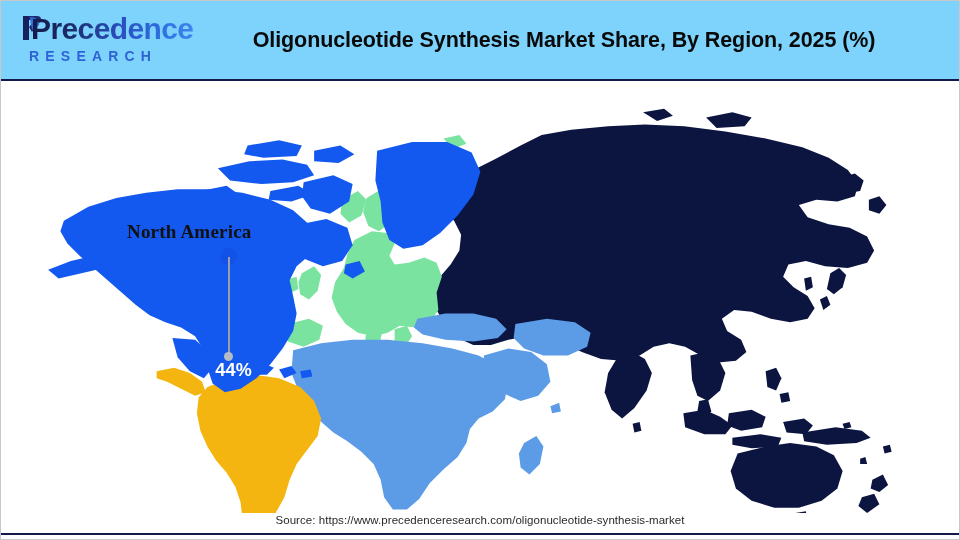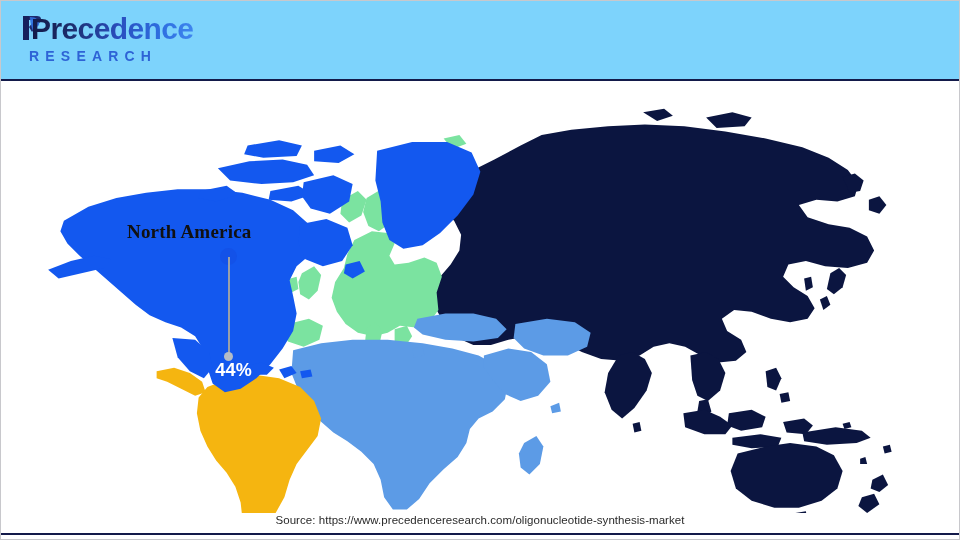--- a/index.html
+++ b/index.html
@@ -190,20 +190,21 @@
     <div id="logo">
       <svg id="logo-mark" viewBox="0 0 22 30">
         <path d="M2 3 L16 3 C20 3 21 6 19 9 L11 19 L8 14 L14 7 L2 7 Z" fill="#1d2a6e"></path>
         <path d="M2 3 L8 3 L8 27 L2 27 Z" fill="#16205c"></path>
         <path d="M9 4 C15 4 19 7 18 12 L12 18 C10 13 9 8 9 4 Z" fill="#2f6fe0" opacity="0.9"></path>
       </svg>
       <div id="logo-wordmark">Precedence</div>
       <div id="logo-sub">RESEARCH</div>
     </div>
 
+    <div id="title">Oligonucleotide Synthesis Market Share, By Region, 2025 (%)</div>
     <div id="header-rule"></div>
   </div>
 
   <div id="body">
 
     <svg id="map-svg" viewBox="0 0 1010 480" shape-rendering="geometricPrecision">
 
       <g fill="#0B1540">
 
         <path d="M548 60 L572 48 L606 42 L648 38 L690 36 L735 38 L782 44 L828 52 L870 62 L900 74

